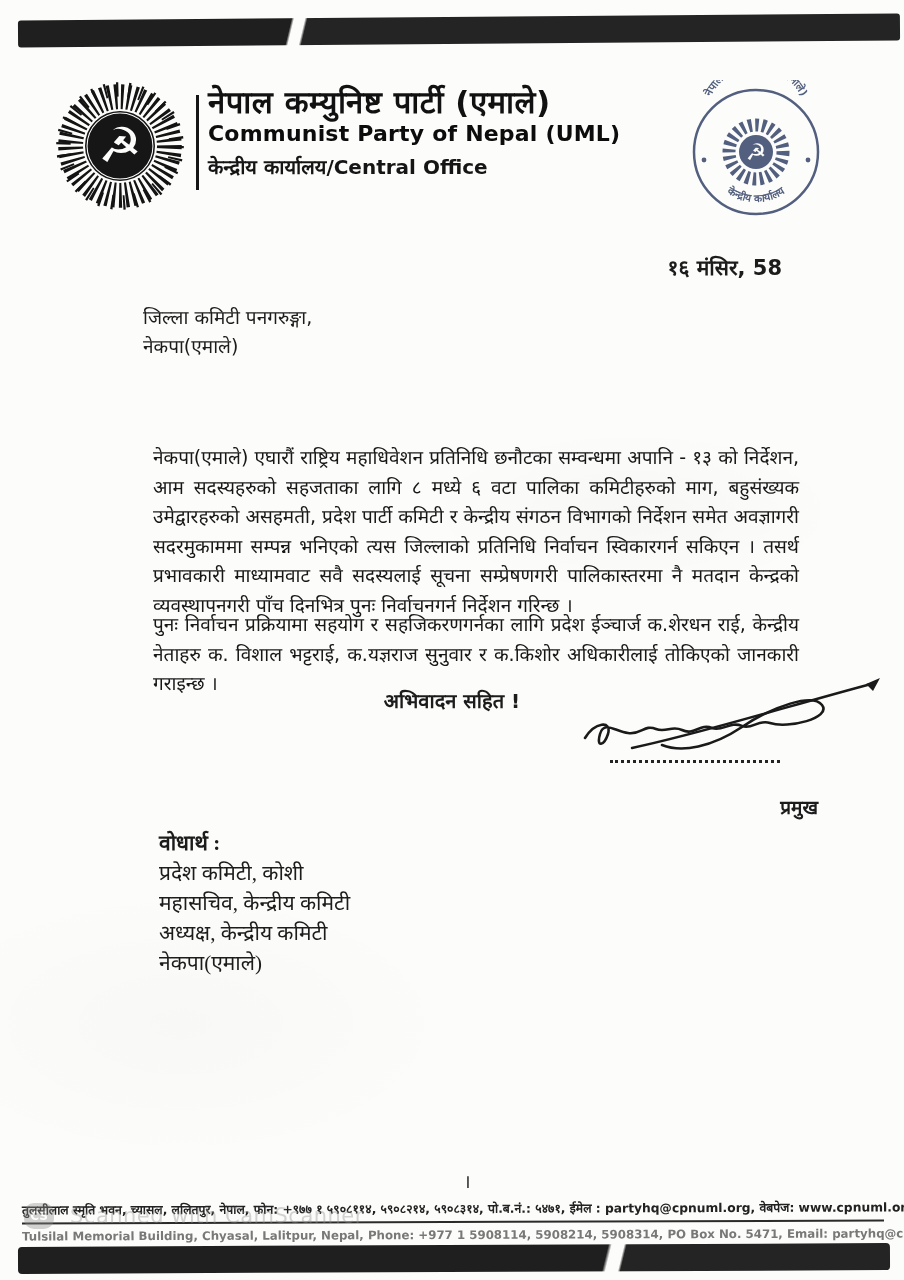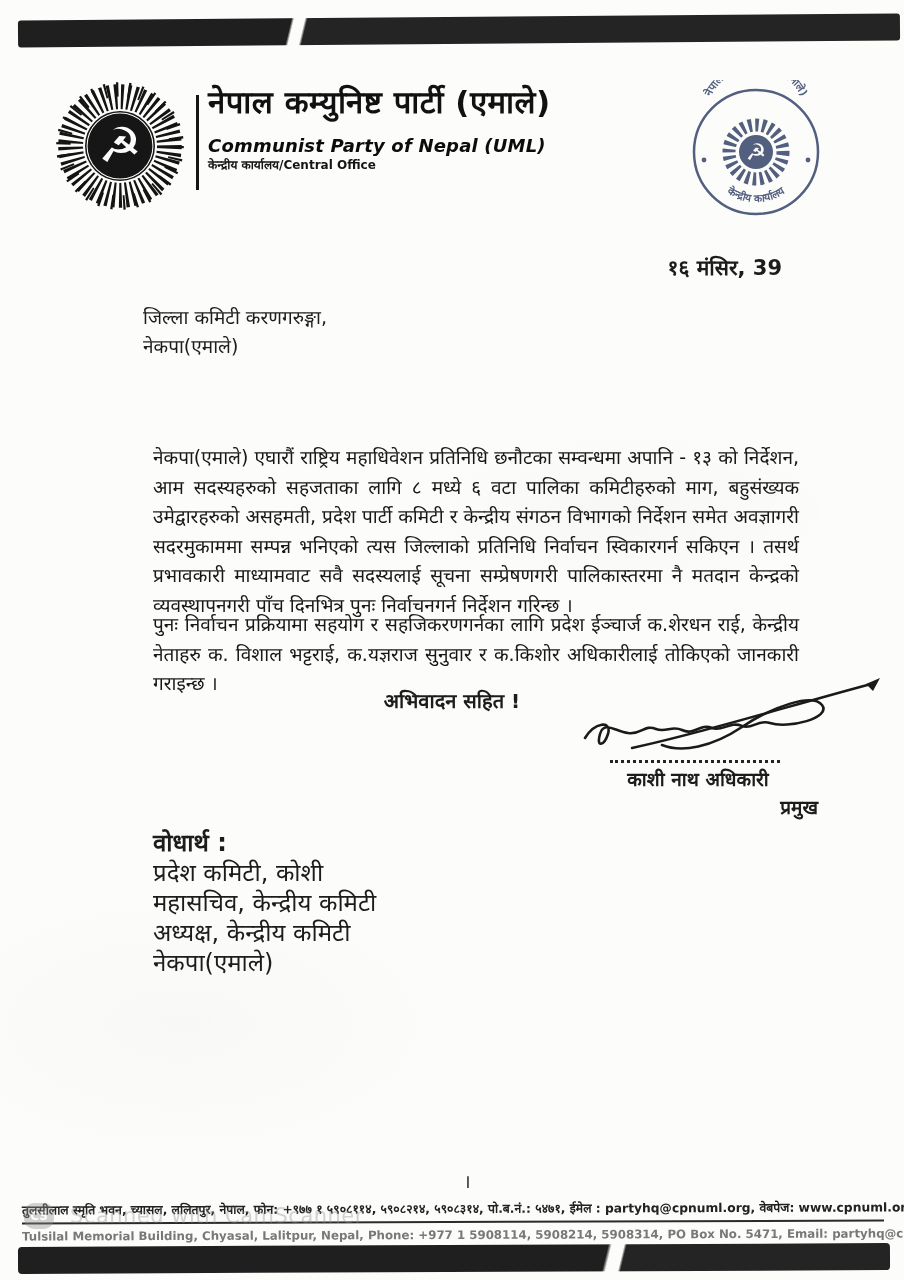--- a/index.html
+++ b/index.html
@@ -23,37 +23,37 @@
   .scan-bar.bottom {
     top:1245px; width:872px; transform:rotate(-0.25deg);
     background:linear-gradient(104deg,#1f1f1f 0 67.2%,#fcfcfa 67.6% 69%,#242424 69.3% 100%);
     border-radius:4px;
   }
   
   .logo { position:absolute; left:50px; top:76px; }
   .header-divider { position:absolute; left:196px; top:95px; width:3px; height:95px; background:#151515; }
   .head-block { position:absolute; left:208px; top:84px; width:470px; }
   .title-np { font-size:31px; font-weight:600; letter-spacing:0.5px; color:#111; line-height:1.2; }
-  .title-en { font-size:18px; font-weight:700; color:#0c0c0c; margin-top:14px; letter-spacing:0.2px;font-style:italic; }
-  .office { font-size:12px; font-weight:700; color:#151515; }
+  .title-en { font-size:22px; font-weight:700; color:#0c0c0c; margin-top:0; letter-spacing:0.2px; }
+  .office { font-size:20px; font-weight:700; color:#151515; margin-top:7px; }
   .stamp { position:absolute; left:686px; top:80px; opacity:0.88; }
   
   .date-line { position:absolute; right:122px; top:253px; font-size:21px; font-weight:700; }
   .recipient { position:absolute; left:143px; top:303px; font-size:19px; line-height:29px; }
   .subject { position:absolute; left:143px; top:397px; font-size:20px; font-weight:700; }
   .para { position:absolute; left:153px; width:646px; font-size:19px; line-height:29.5px; text-align:justify; color:#171717; }
   .para1 { top:443px; }
   .para2 { top:610px; }
   .salutation { position:absolute; left:0; top:687px; width:904px; text-align:center; font-size:20px; font-weight:700; }
   
   .sig-wrap { position:absolute; left:570px; top:676px; width:330px; }
   .sig-line { position:absolute; left:40px; top:84px; width:170px; border-bottom:3px dotted #242424; }
   .sig-name { position:absolute; left:8px; top:90px; width:240px; text-align:center; font-size:19px; font-weight:700; }
   .sig-title { position:absolute; left:8px; top:118px; width:240px; text-align:right; font-size:19px; font-weight:700; }
-  .cc-block { position:absolute; left:153px; top:828px; font-size:24px; line-height:30px; }
+  .cc-block { position:absolute; left:159px; top:828px; font-size:21px; line-height:30px;font-family:Liberation Serif, serif; }
   .cc-head { font-weight:600; }
   .page-mark { position:absolute; left:452px; top:1168px; width:30px; text-align:center; font-size:19px; color:#2a2a2a; }
   
   .footer { position:absolute; left:22px; top:1200px; width:862px; transform:rotate(-0.2deg); }
   .footer-np { font-size:12.3px; font-weight:700; color:#222; white-space:nowrap; }
   .footer-rule { width:100%; height:2px; background:#2b2b2b; margin:4px 0 5px 0; }
   .footer-en { font-size:11.8px; font-weight:600; color:#4c4c4c; opacity:0.75; white-space:nowrap; }
   
   .watermark { position:absolute; left:24px; top:1203px; display:flex; align-items:center; gap:8px; opacity:0.38; pointer-events:none; }
   .cs-icon { width:30px; height:26px; background:#8f8f8f; border-radius:10px; color:#fff; font-size:12px; font-weight:700; display:flex; align-items:center; justify-content:center; }
@@ -96,41 +96,40 @@
     <text font-size="10.5" font-weight="bold" fill="#3c4a6e">
       <textPath href="#arcTop" startOffset="50%" text-anchor="middle">नेपाल कम्युनिष्ट पार्टी (एमाले)</textPath>
     </text>
     <text font-size="10.5" font-weight="bold" fill="#3c4a6e">
       <textPath href="#arcBot" startOffset="50%" text-anchor="middle">केन्द्रीय कार्यालय</textPath>
     </text>
     <circle cx="18" cy="80" r="2.4" fill="#3c4a6e"></circle>
     <circle cx="122" cy="80" r="2.4" fill="#3c4a6e"></circle>
   </svg>
 
-  <div class="date-line">१६ मंसिर, 39</div>
+  <div class="date-line">१६ मंसिर, 58</div>
 
   <div class="recipient">
-    <div>जिल्ला कमिटी करणगरुङ्गा,</div>
+    <div>जिल्ला कमिटी पनगरुङ्गा,</div>
     <div>नेकपा(एमाले)</div>
   </div>
 
 
   <p class="para para1">नेकपा(एमाले) एघारौं राष्ट्रिय महाधिवेशन प्रतिनिधि छनौटका सम्वन्धमा अपानि - १३ को निर्देशन, आम सदस्यहरुको सहजताका लागि ८ मध्ये ६ वटा पालिका कमिटीहरुको माग, बहुसंख्यक उमेद्वारहरुको असहमती, प्रदेश पार्टी कमिटी र केन्द्रीय संगठन विभागको निर्देशन समेत अवज्ञागरी सदरमुकाममा सम्पन्न भनिएको त्यस जिल्लाको प्रतिनिधि निर्वाचन स्विकारगर्न सकिएन । तसर्थ प्रभावकारी माध्यामवाट सवै सदस्यलाई सूचना सम्प्रेषणगरी पालिकास्तरमा नै मतदान केन्द्रको व्यवस्थापनगरी पाँच दिनभित्र पुनः निर्वाचनगर्न निर्देशन गरिन्छ ।</p>
   <p class="para para2">पुनः निर्वाचन प्रक्रियामा सहयोग र सहजिकरणगर्नका लागि प्रदेश ईञ्चार्ज क.शेरधन राई, केन्द्रीय नेताहरु क. विशाल भट्टराई, क.यज्ञराज सुनुवार र क.किशोर अधिकारीलाई तोकिएको जानकारी गराइन्छ ।</p>
 
   <div class="salutation">अभिवादन सहित !</div>
 
   <div class="sig-wrap">
     <svg width="330" height="90" viewBox="0 0 330 90">
       <path d="M15,62 C25,46 42,44 38,58 C34,70 26,72 30,58 C34,44 46,56 58,57 C72,59 74,48 86,53 C96,57 102,49 112,54 C124,60 130,47 142,52 C152,56 160,45 172,50 C182,54 188,43 200,47 C218,53 262,42 252,29 C243,17 203,30 172,51 C142,71 112,77 92,69" fill="none" stroke="#1a1a1a" stroke-width="2.6" stroke-linecap="round"></path>
       <path d="M62,72 C130,58 225,28 305,7" fill="none" stroke="#1a1a1a" stroke-width="2.4" stroke-linecap="round"></path>
       <polygon points="310,2 296,8 303,15" fill="#1a1a1a"></polygon>
     </svg>
     <div class="sig-line"></div>
-    <div class="sig-name">काशी नाथ अधिकारी</div>
     <div class="sig-title">प्रमुख</div>
   </div>
 
   <div class="cc-block">
     <div class="cc-head">वोधार्थ :</div>
     <div>प्रदेश कमिटी, कोशी</div>
     <div>महासचिव, केन्द्रीय कमिटी</div>
     <div>अध्यक्ष, केन्द्रीय कमिटी</div>
     <div>नेकपा(एमाले)</div>
   </div>

